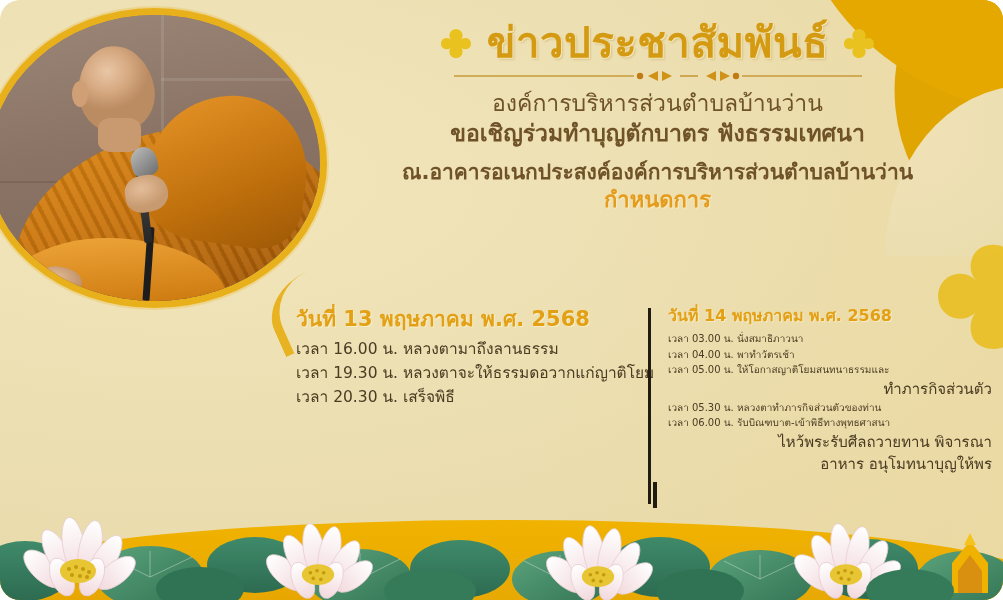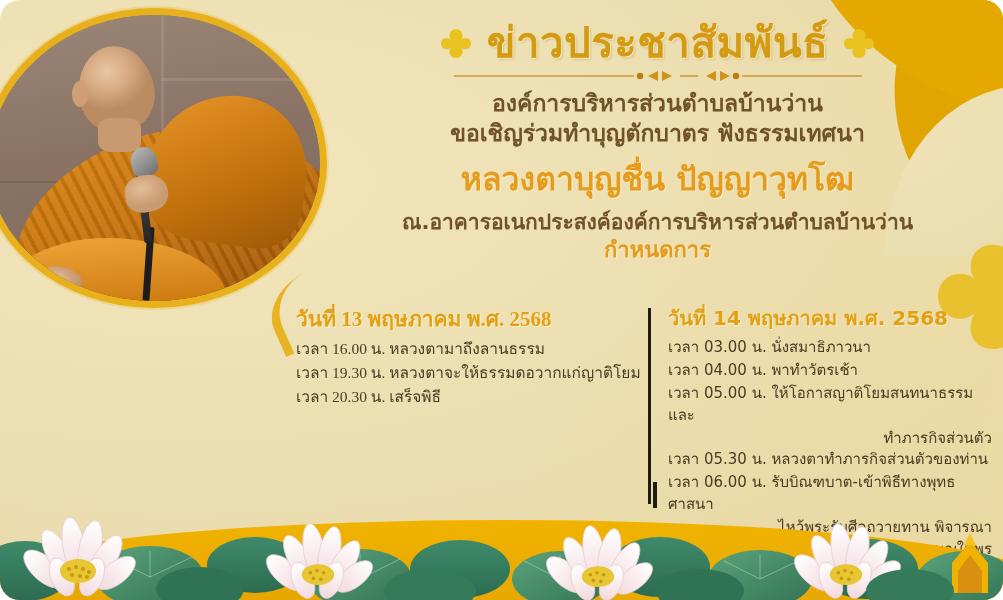--- a/index.html
+++ b/index.html
@@ -187,21 +187,21 @@
     white-space:nowrap;
   }
   .orn-quat { width:30px; height:30px; flex:0 0 auto; }
 
   .title-divider {
     margin:4px auto 6px; width:420px; height:14px;
     display:block;
   }
 
   .subtitle-1 {
-    font-size:23px; font-weight:bold; color:#6f5228;
+    font-size:23px; font-weight:normal; color:#6f5228;
     margin-top:2px; line-height:1.3;
   }
   .subtitle-2 {
     font-size:23px; font-weight:bold; color:#6f5228;
     margin-top:0; line-height:1.3;
   }
   .monk-name {
     font-size:32px; font-weight:bold; color:#e59b1b;
     margin-top:10px; line-height:1.25;
     text-shadow:1px 1px 0 rgba(255,245,210,.65);
@@ -218,43 +218,43 @@
 
   
   .schedule {
     position:absolute; left:296px; top:306px;
     width:700px; height:200px;
     display:flex;
   }
   .col {
     position:relative;
   }
-  .col-left  { width:350px; padding-right:18px;font-family:Liberation Serif, serif; }
+  .col-left  { width:350px; padding-right:18px; }
   .col-right { width:350px; padding-left:22px; }
 
   .col-divider {
     position:absolute; left:352px; top:2px;
     width:3px; height:196px;
     background:#211c12;
   }
 
   .day-head {
     font-size:21px; font-weight:bold; color:#e3a014;
     margin-bottom:6px; line-height:1.25;
     text-shadow:1px 1px 0 rgba(255,246,214,.6);
   }
-  .col-right .day-head { font-size:20px; }
+  .col-right .day-head { font-size:16px; }
 
   .sched-list { list-style:none; }
   .sched-item {
     font-size:15.5px; color:#4a3b22;
     line-height:1.46; margin-bottom:1px;
     white-space:nowrap;
   }
-  .col-right .sched-item { font-size:15px; white-space:normal; }
+  .col-right .sched-item { font-size:10px; white-space:normal; }
   .sched-cont {
     font-size:15px; color:#4a3b22; line-height:1.46;
     text-align:right; padding-right:4px;
   }
 
   
   .bottom-band {
     position:absolute; left:0; bottom:0;
     width:1003px; height:115px;
     overflow:hidden;
@@ -346,21 +346,20 @@
       <path d="M214 7 L224 2 L224 12 Z" fill="#d19218" transform="rotate(180 219 7)"></path>
       <line x1="232" y1="7" x2="250" y2="7" stroke="#c89a3a" stroke-width="1.6"></line>
       <path d="M258 7 L268 2 L268 12 Z" fill="#d19218"></path>
       <path d="M272 7 L282 2 L282 12 Z" fill="#d19218" transform="rotate(180 277 7)"></path>
       <circle cx="288" cy="7" r="3.2" fill="#c07c12"></circle>
       <line x1="294" y1="7" x2="414" y2="7" stroke="#c89a3a" stroke-width="1.6"></line>
     </svg>
 
     <div class="subtitle-1">องค์การบริหารส่วนตำบลบ้านว่าน</div>
     <div class="subtitle-2">ขอเชิญร่วมทำบุญตักบาตร ฟังธรรมเทศนา</div>
-    <div class="monk-name">หลวงตาบุญชื่น ปัญญาวุทโฒ</div>
     <div class="venue">ณ.อาคารอเนกประสงค์องค์การบริหารส่วนตำบลบ้านว่าน</div>
     <div class="agenda-label">กำหนดการ</div>
   </div>
 
   <div class="schedule">
 
     <div class="col col-left">
       <div class="day-head">วันที่ 13 พฤษภาคม พ.ศ. 2568</div>
       <ul class="sched-list">
         <li class="sched-item">เวลา 16.00 น. หลวงตามาถึงลานธรรม</li>

